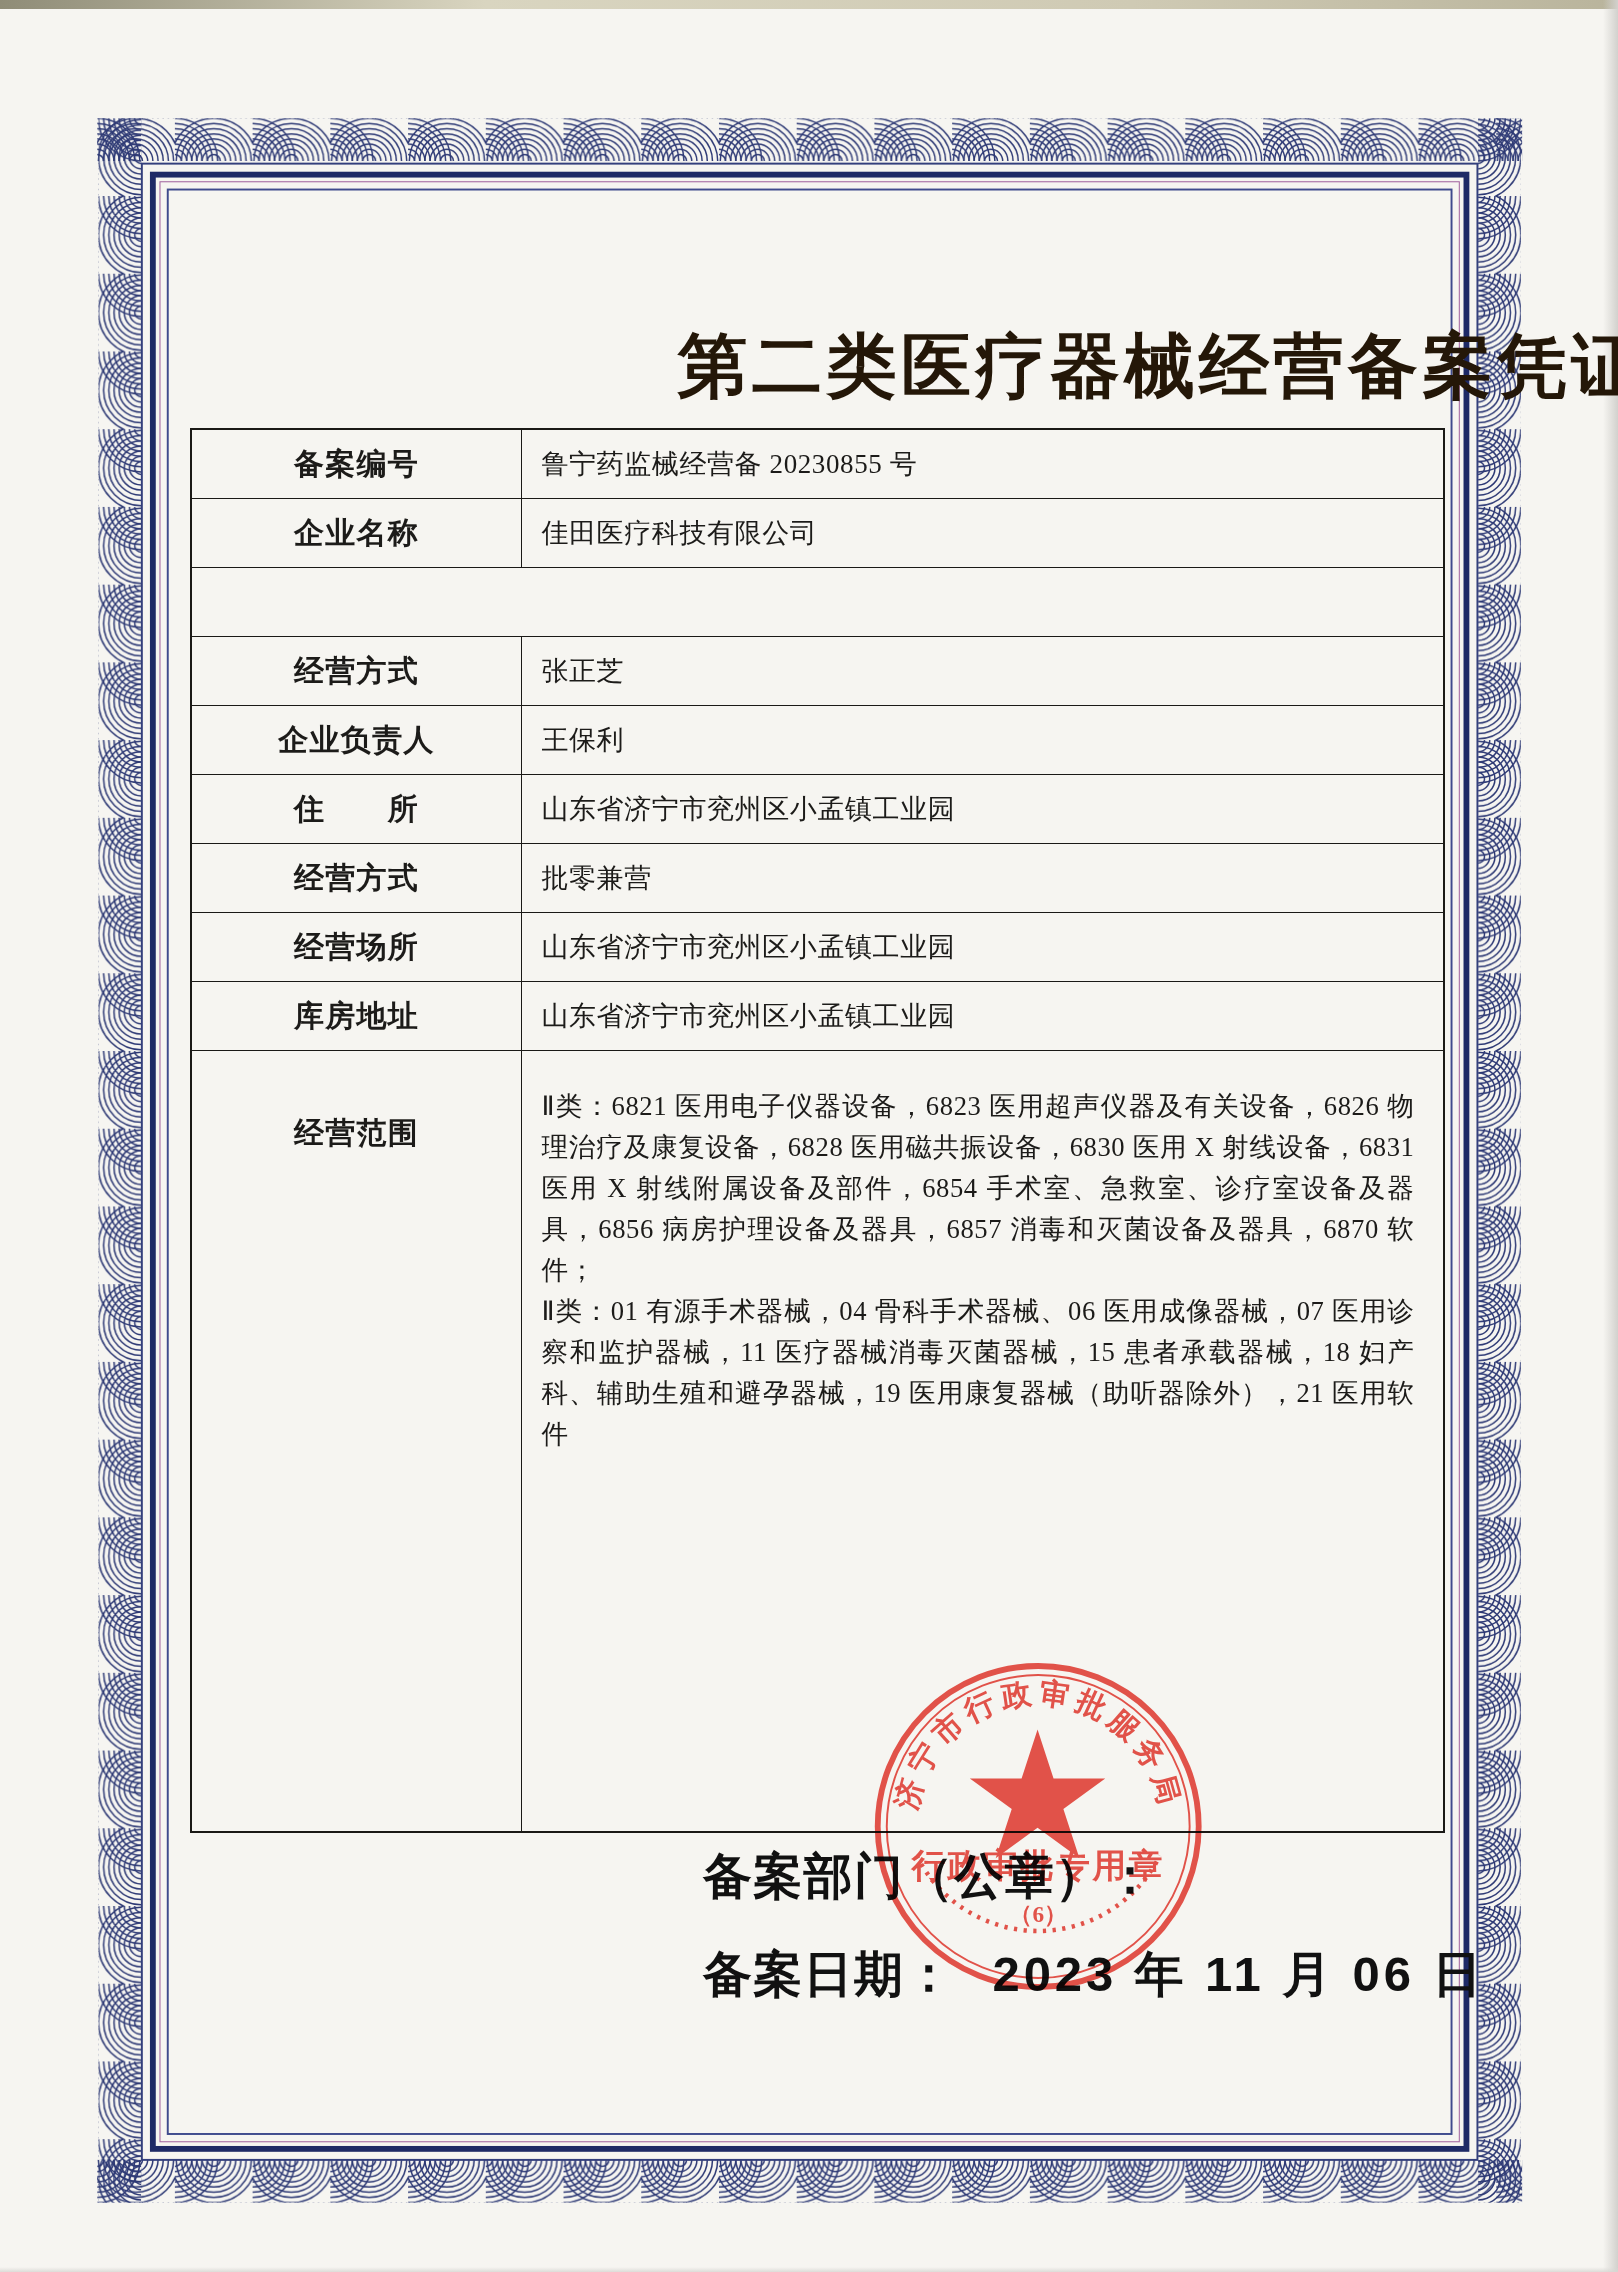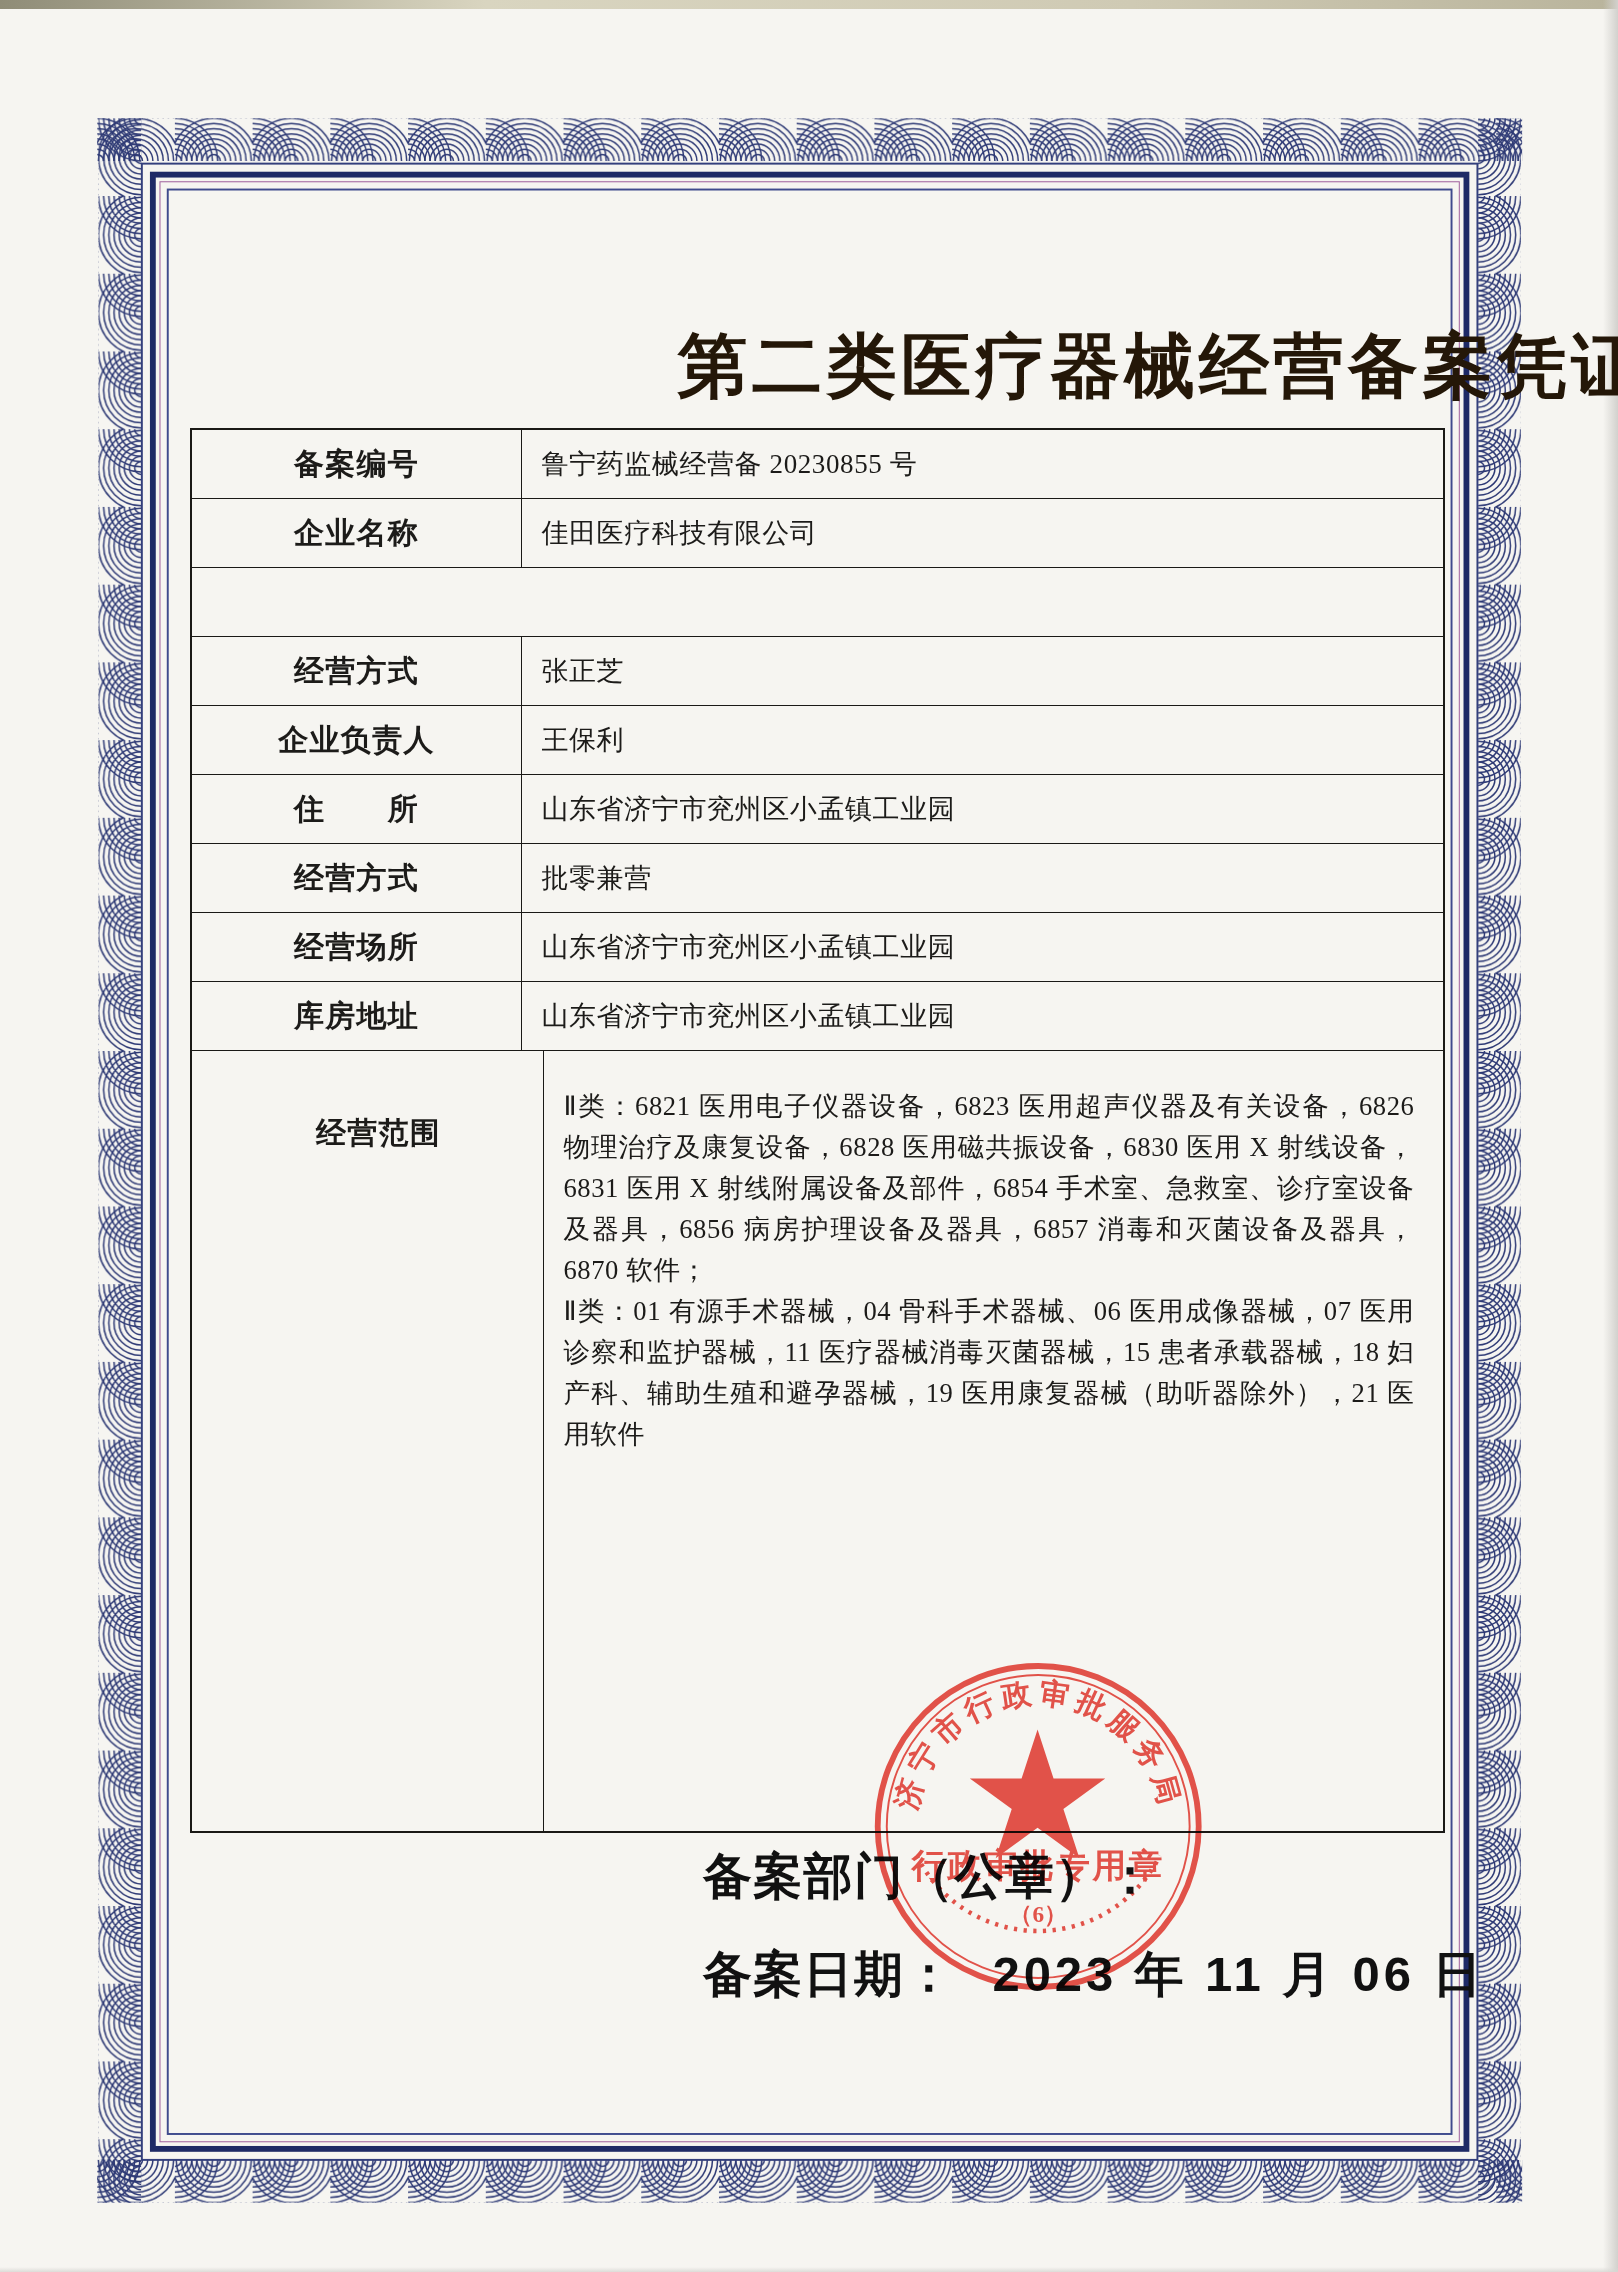--- a/index.html
+++ b/index.html
@@ -13,21 +13,21 @@
   .edge-bottom{position:absolute;bottom:0;left:0;right:0;height:6.5px;
                background:linear-gradient(0deg,#d8d7d3,rgba(246,245,241,0));}
   .border-art{position:absolute;left:0;top:0;}
   .title{position:absolute;top:320px;left:0;width:100%;text-align:right;
          font-size:70px;font-weight:bold;letter-spacing:4.5px;color:#241708;padding-left:28px;}
   
   .tbl{position:absolute;left:190px;top:428px;width:1255px;height:1405px;
        border:2.6px solid #1a1916;box-sizing:border-box;display:flex;flex-direction:column;
        background:transparent;}
   .row{display:flex;height:69px;border-bottom:1.9px solid #1a1916;box-sizing:border-box;}
-  .row.scope{flex:1;border-bottom:none;margin-left:22px;}
+  .row.scope{flex:1;border-bottom:none;}
   .cell-label{width:330px;border-right:1.9px solid #1a1916;box-sizing:border-box;
               display:flex;align-items:center;justify-content:center;
               font-size:30px;font-weight:600;letter-spacing:1.3px;}
   .row.scope .cell-label{align-items:flex-start;padding-top:62px;}
   .cell-value{flex:1;display:flex;align-items:center;
               padding:0 28.5px 0 19.4px;font-size:27px;letter-spacing:0.6px;}
   .row.code .cell-value{font-family:"Liberation Sans", sans-serif;font-weight:bold;
                         font-size:29px;letter-spacing:1.3px;}
   .row.scope .cell-value{display:block;padding:35px 28.5px 0 19.4px;
                          font-size:26.6px;line-height:41px;text-align:justify;}

